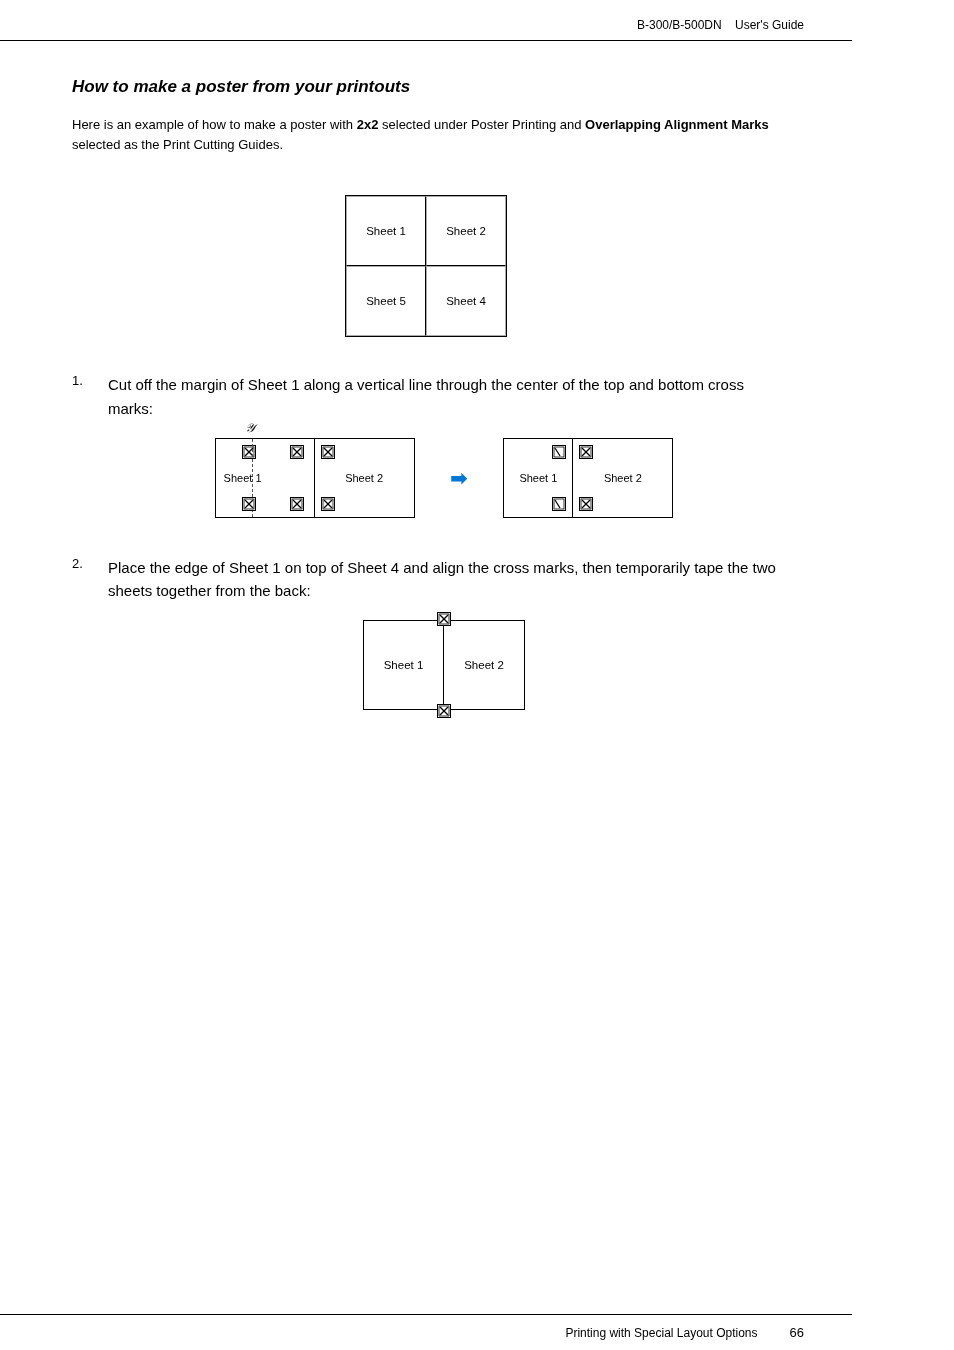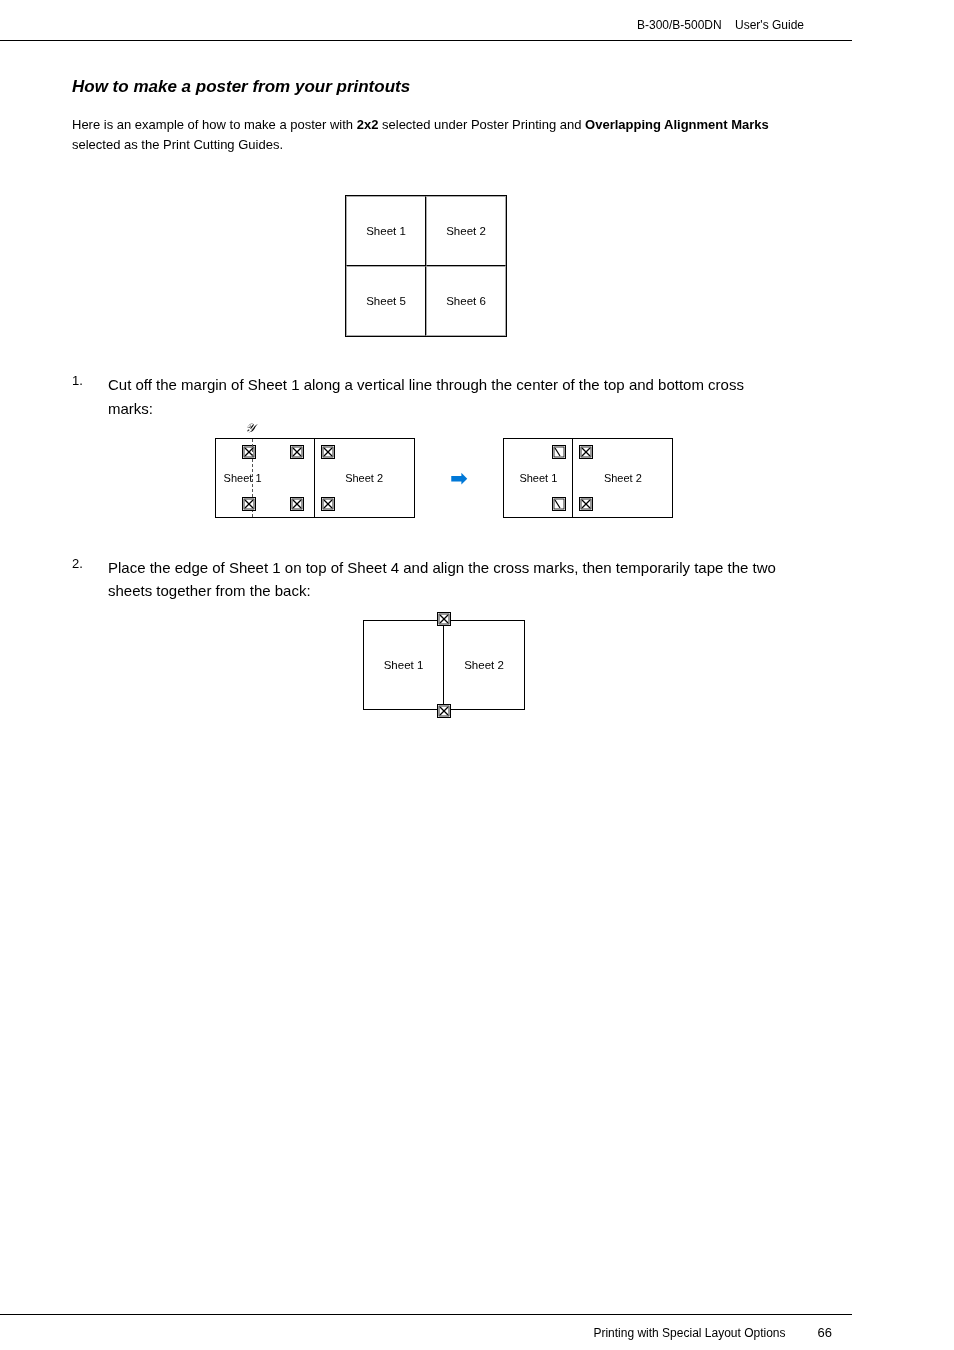--- a/index.html
+++ b/index.html
@@ -29,21 +29,21 @@
     
     .footer {
       position: absolute;
       bottom: 0;
       left: 0;
       right: 0;
       border-top: 1.5px solid #000;
       display: flex;
       justify-content: flex-end;
       align-items: center;
-      padding: 10px 20px;
+      padding: 10px 48px;
       font-size: 12px;
       gap: 32px;
     }
     .footer-page-num {
       font-weight: normal;
       font-size: 13px;
     }
     
     .content {
       padding: 36px 72px 80px 72px;
@@ -197,21 +197,21 @@
         <div class="poster-cell">
             <span>Sheet 1</span>
           </div>
         <div class="poster-cell">
             <span>Sheet 2</span>
           </div>
         <div class="poster-cell">
             <span>Sheet 5</span>
           </div>
         <div class="poster-cell">
-            <span>Sheet 6</span>
+            <span>Sheet 4</span>
           </div>
       </div>
     </div>
 
     <div class="step">
       <span class="step-num">1.</span>
       <div>
         <span class="step-text">Cut off the margin of Sheet 1 along a vertical line through the center of the top and bottom cross marks:</span>
 
         

